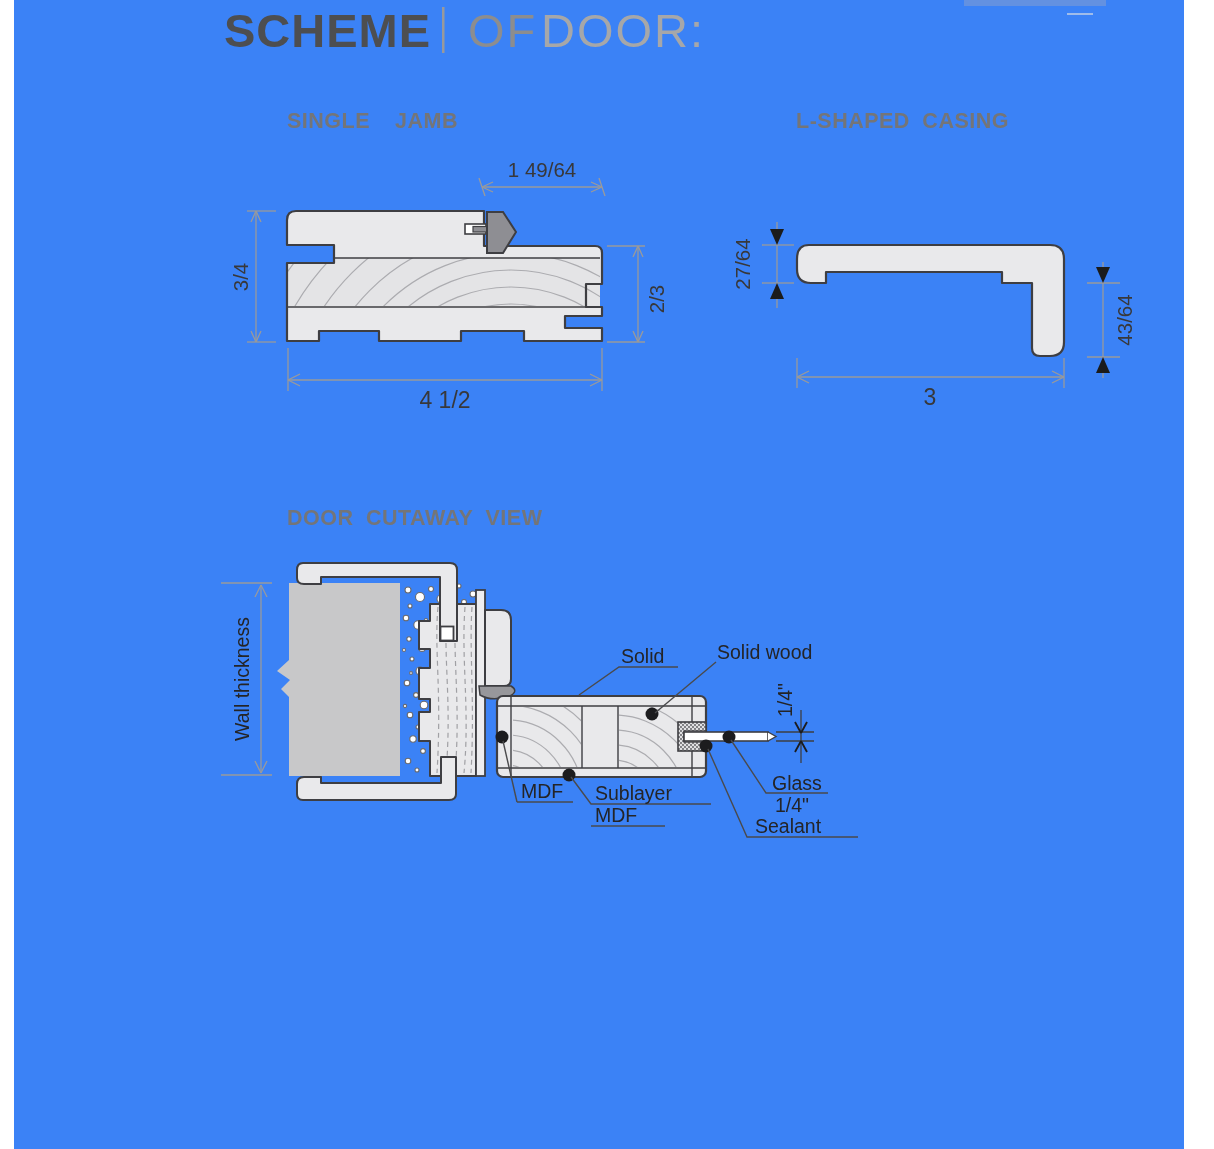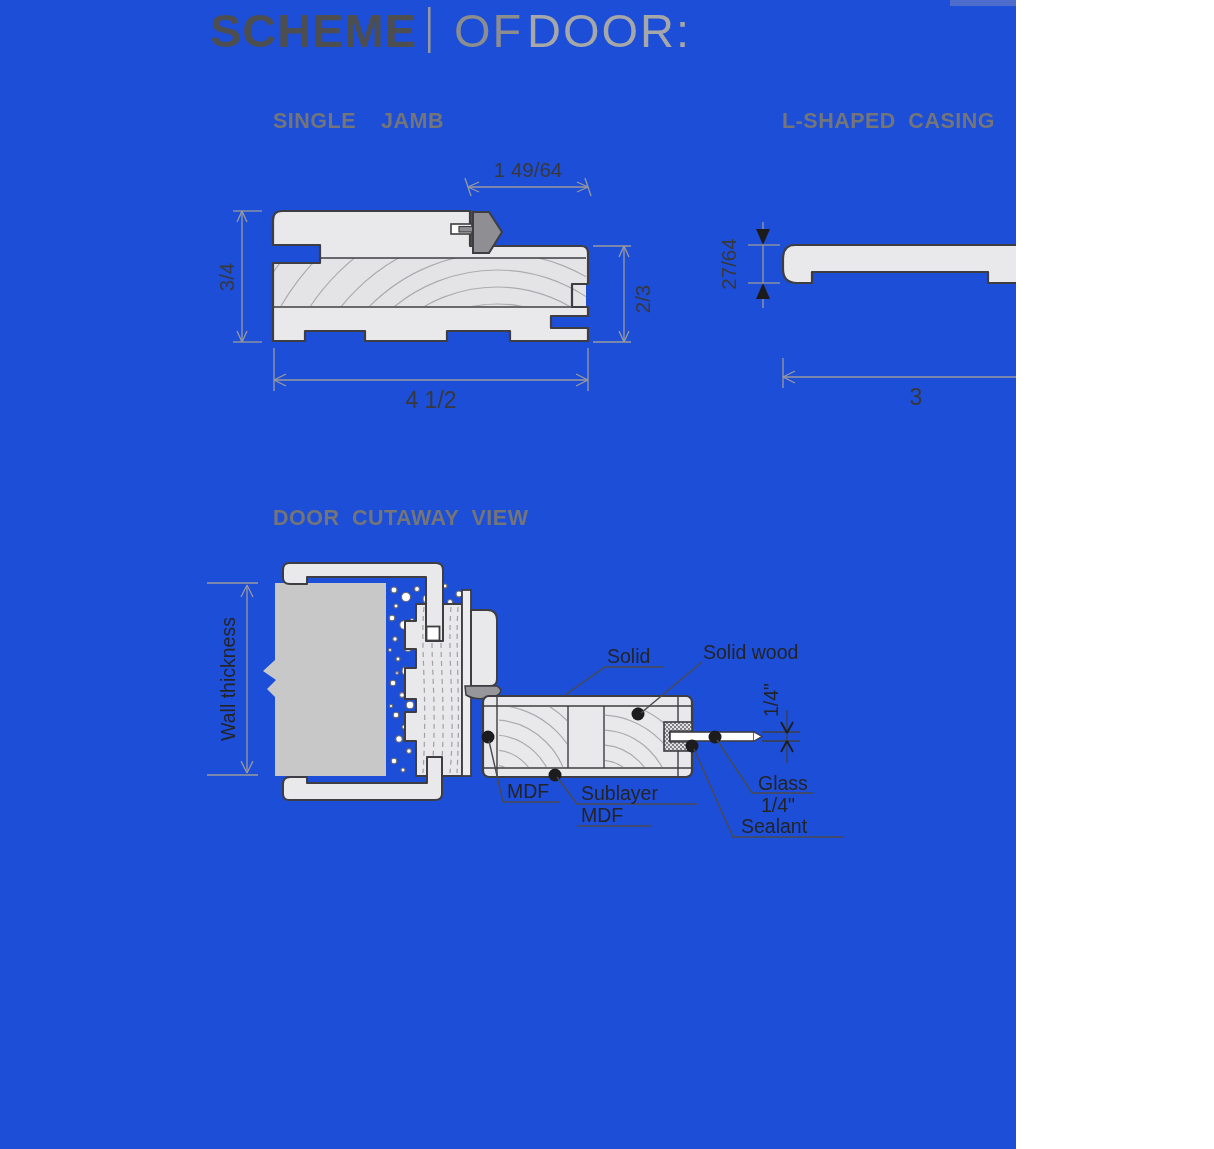--- a/index.html
+++ b/index.html
@@ -1,17 +1,17 @@
 <!DOCTYPE html>
 <html><head>
 <meta charset="utf-8">
 <style>
   html,body{margin:0;padding:0;background:#ffffff;}
-  .page{position:relative;width:1016px;height:1149px;background:#1d4ed8;overflow:hidden;
-        font-family:"Liberation Sans","DejaVu Sans",sans-serif;}
+  .page{position:relative;width:1170px;height:1149px;background:#3b82f6;overflow:hidden;
+        font-family:"Liberation Sans","DejaVu Sans",sans-serif;margin-left:14px;}
   svg{position:absolute;left:0;top:0;}
   text{font-family:"Liberation Sans","DejaVu Sans",sans-serif;}
   .title-main{font-size:47px;font-weight:bold;fill:#4d4e50;letter-spacing:1px;}
   .title-sec1{font-size:47px;font-weight:normal;fill:#8c8d8f;letter-spacing:2px;}
   .title-sec2{font-size:47px;font-weight:normal;fill:#a6a7a9;letter-spacing:2px;}
   .heading{font-size:21.5px;font-weight:bold;fill:#747578;letter-spacing:.5px;word-spacing:6px;}
   .dim{font-size:20.5px;fill:#38383a;}
   .dim-big{font-size:23px;fill:#38383a;}
   .lbl{font-size:19.5px;fill:#242426;}
   .outline{fill:none;stroke:#3e3e42;stroke-width:2.2;stroke-linejoin:round;}

